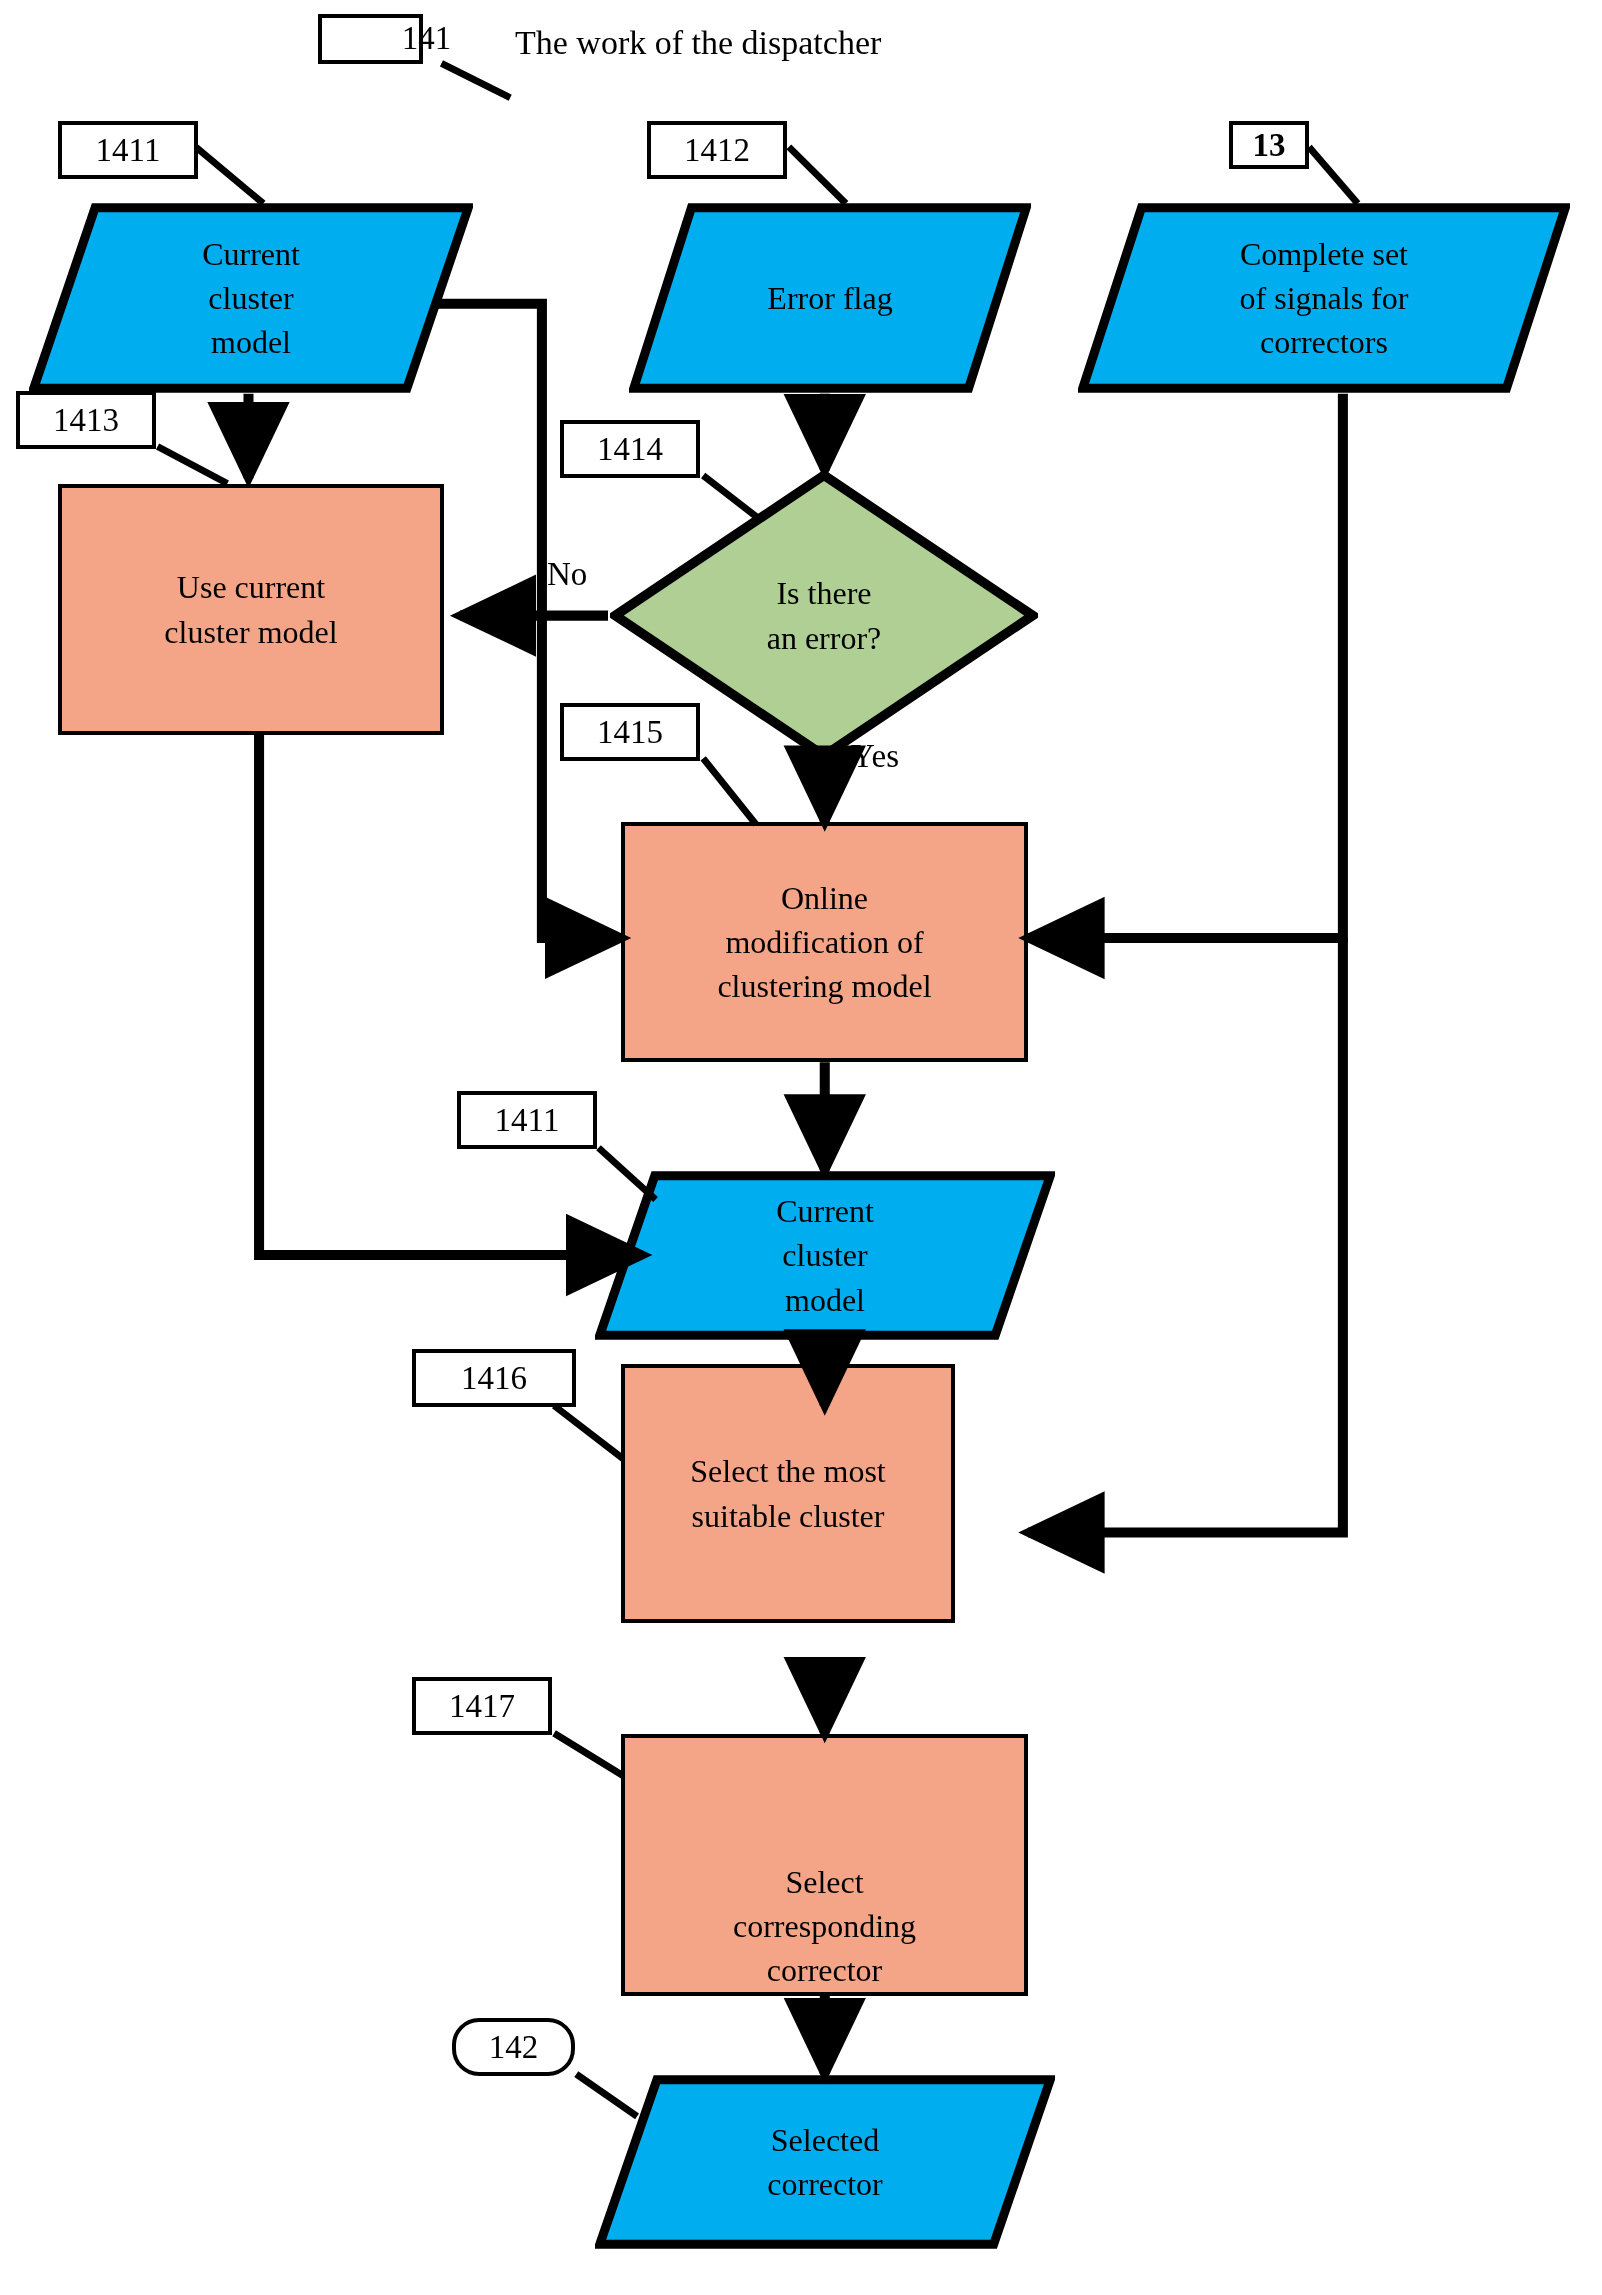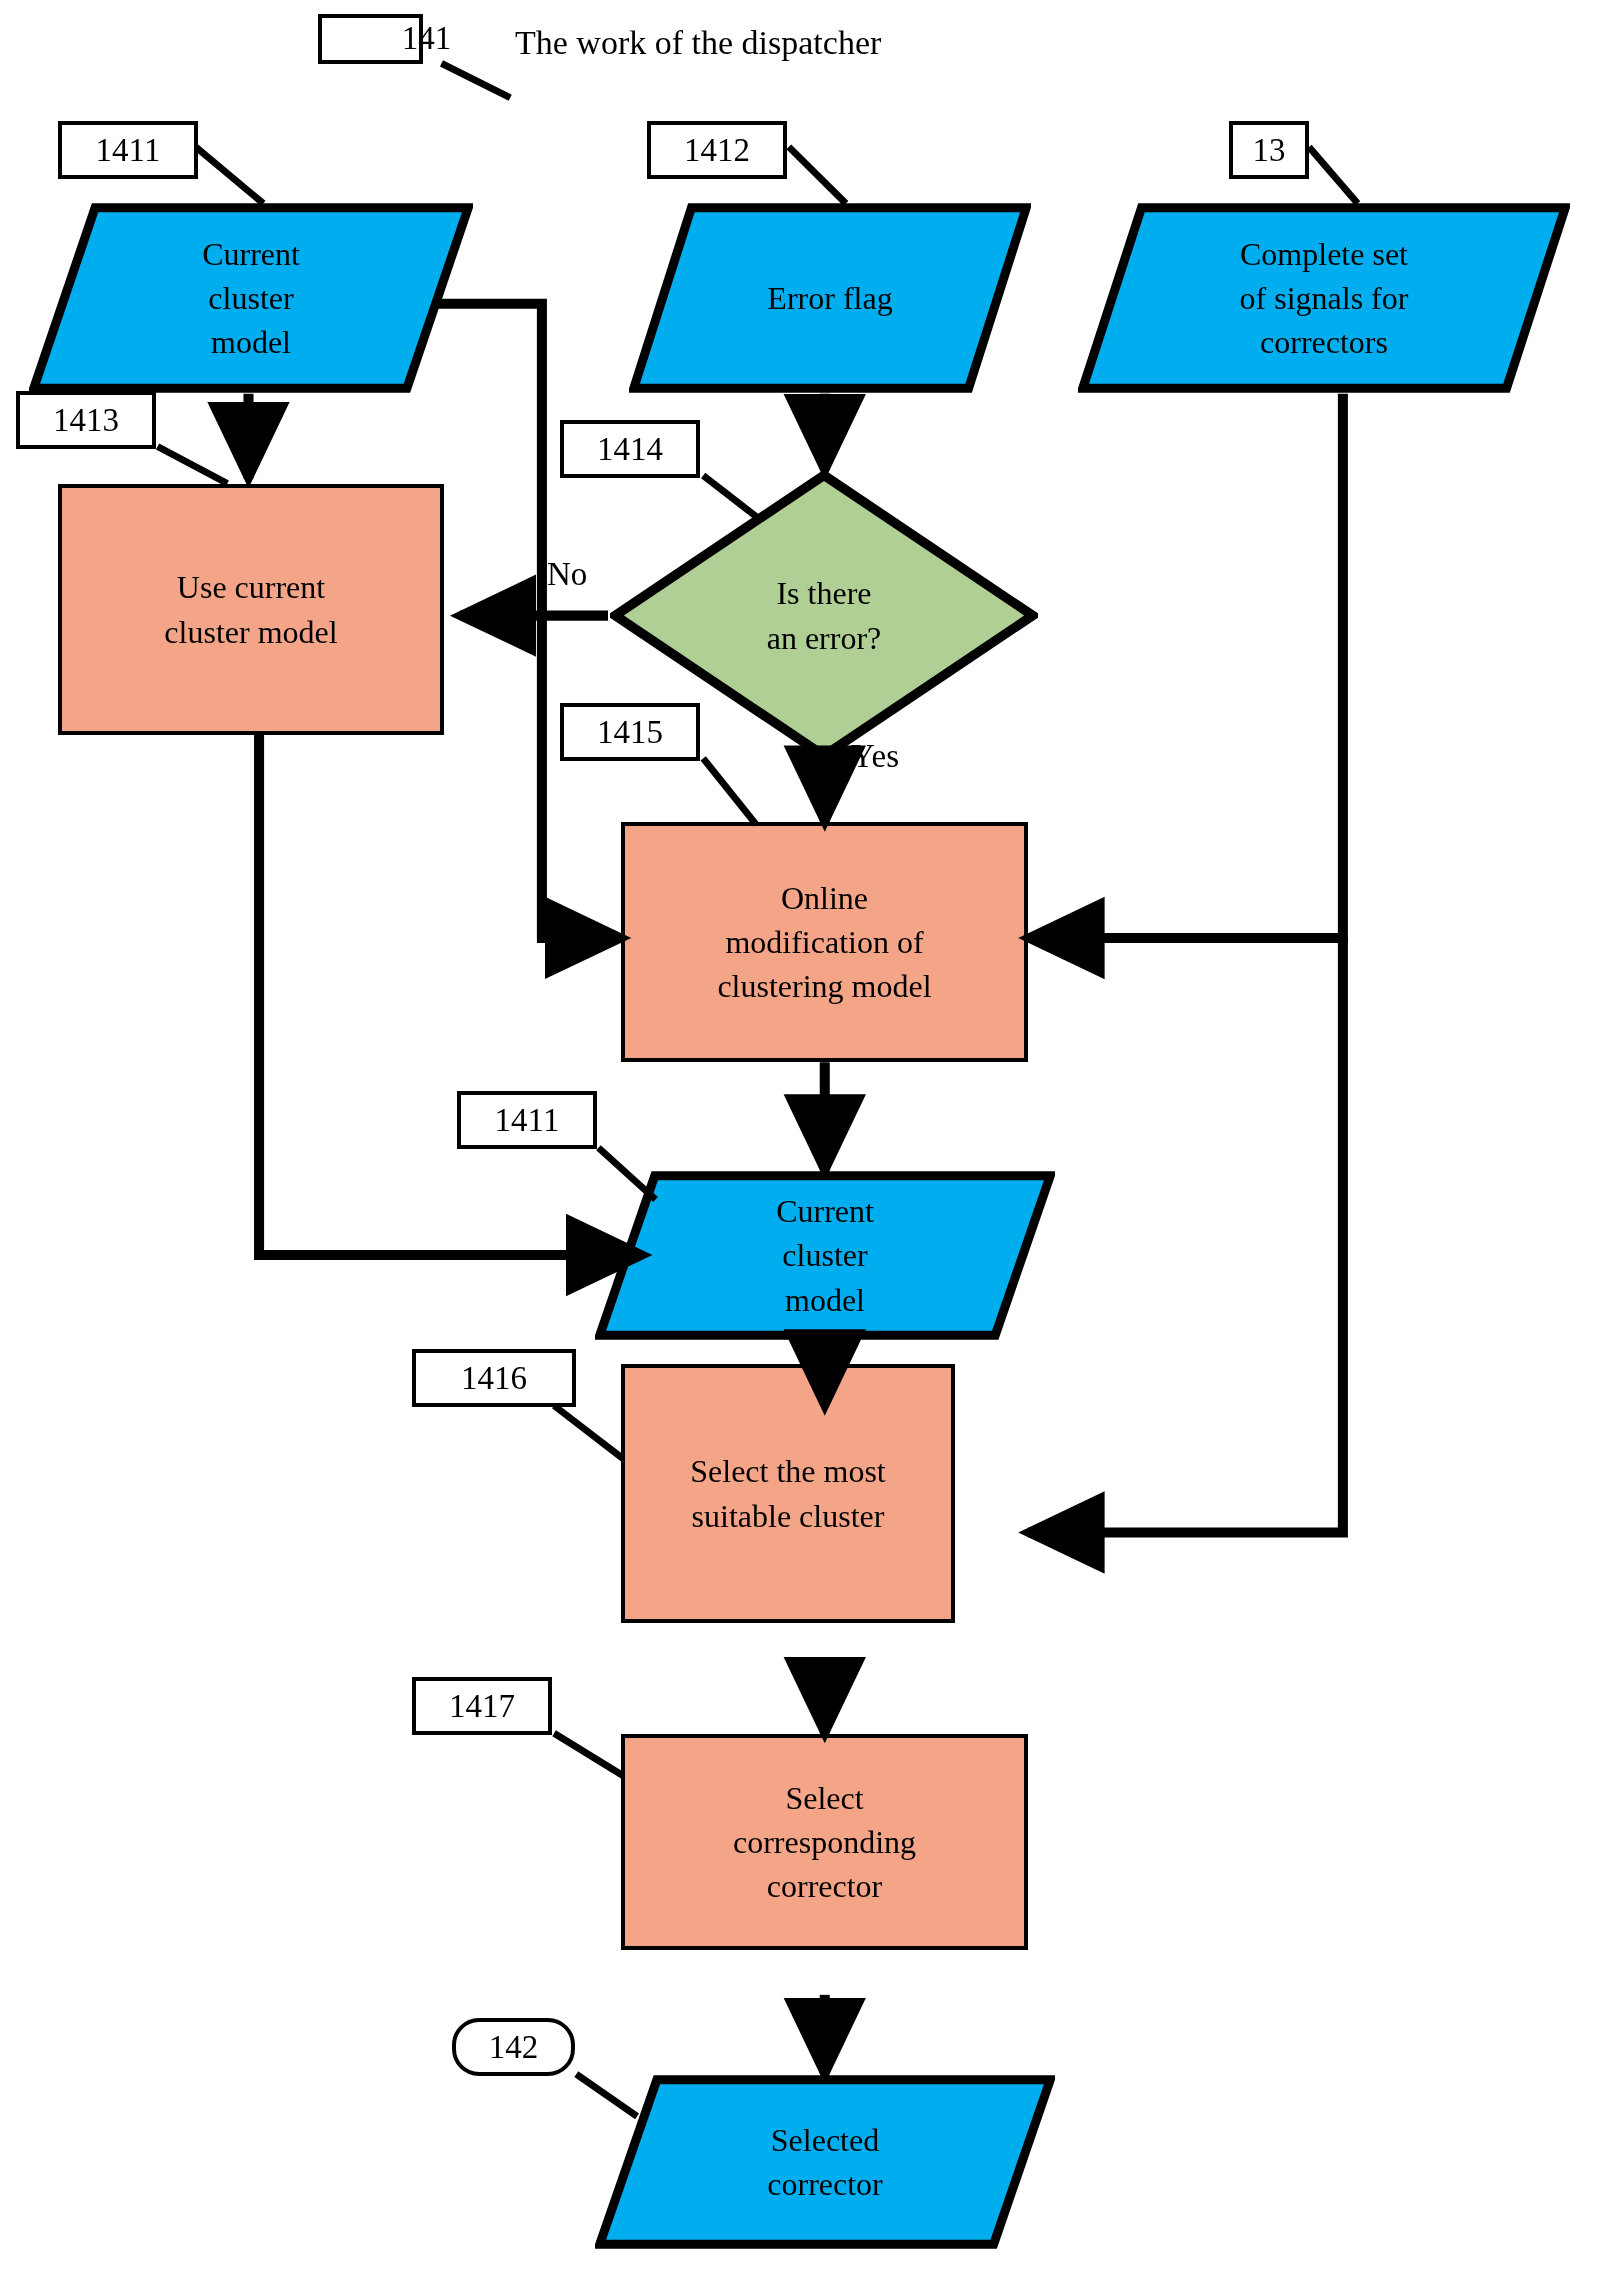--- a/index.html
+++ b/index.html
@@ -153,21 +153,21 @@
     <span style="visibility:hidden">1411</span>
     <span>141</span>
   </div>
 
   <div class="ref" style="left:58px;top:121px;width:140px;height:58px;">
     <span>1411</span>
   </div>
   <div class="ref" style="left:647px;top:121px;width:140px;height:58px;">
     <span>1412</span>
   </div>
-  <div class="ref" style="left:1229px;top:121px;width:80px;height:58px;">
+  <div class="ref" style="left:1229px;top:121px;width:80px;height:48px;font-weight:bold;">
     <span>13</span>
   </div>
   <div class="ref" style="left:16px;top:391px;width:140px;height:58px;text-align:center;">
     <span>1413</span>
   </div>
   <div class="ref" style="left:560px;top:420px;width:140px;height:58px;">
     <span>1414</span>
   </div>
   <div class="ref" style="left:560px;top:703px;width:140px;height:58px;">
     <span>1415</span>
@@ -246,21 +246,21 @@
     <span class="txt">Current
 cluster
 model</span>
   </div>
 
   <div class="node proc" style="left:621px;top:1364px;width:334px;height:259px;align-items:center;">
     <span class="txt">Select the most
 suitable cluster</span>
   </div>
 
-  <div class="node proc" style="left:621px;top:1734px;width:407px;height:216px;">
+  <div class="node proc" style="left:621px;top:1734px;width:407px;height:262px;align-items:flex-end;">
     <span class="txt">Select
 corresponding
 corrector</span>
   </div>
 
   <div class="node io" style="left:595px;top:2075px;width:460px;height:174px;">
     <span class="shape">
       <svg viewBox="0 0 870 330" preserveAspectRatio="none">
         <polygon points="117,9 861,9 754,321 9,321" fill="#00AEEF" stroke="#000" stroke-width="17"></polygon>
       </svg>

